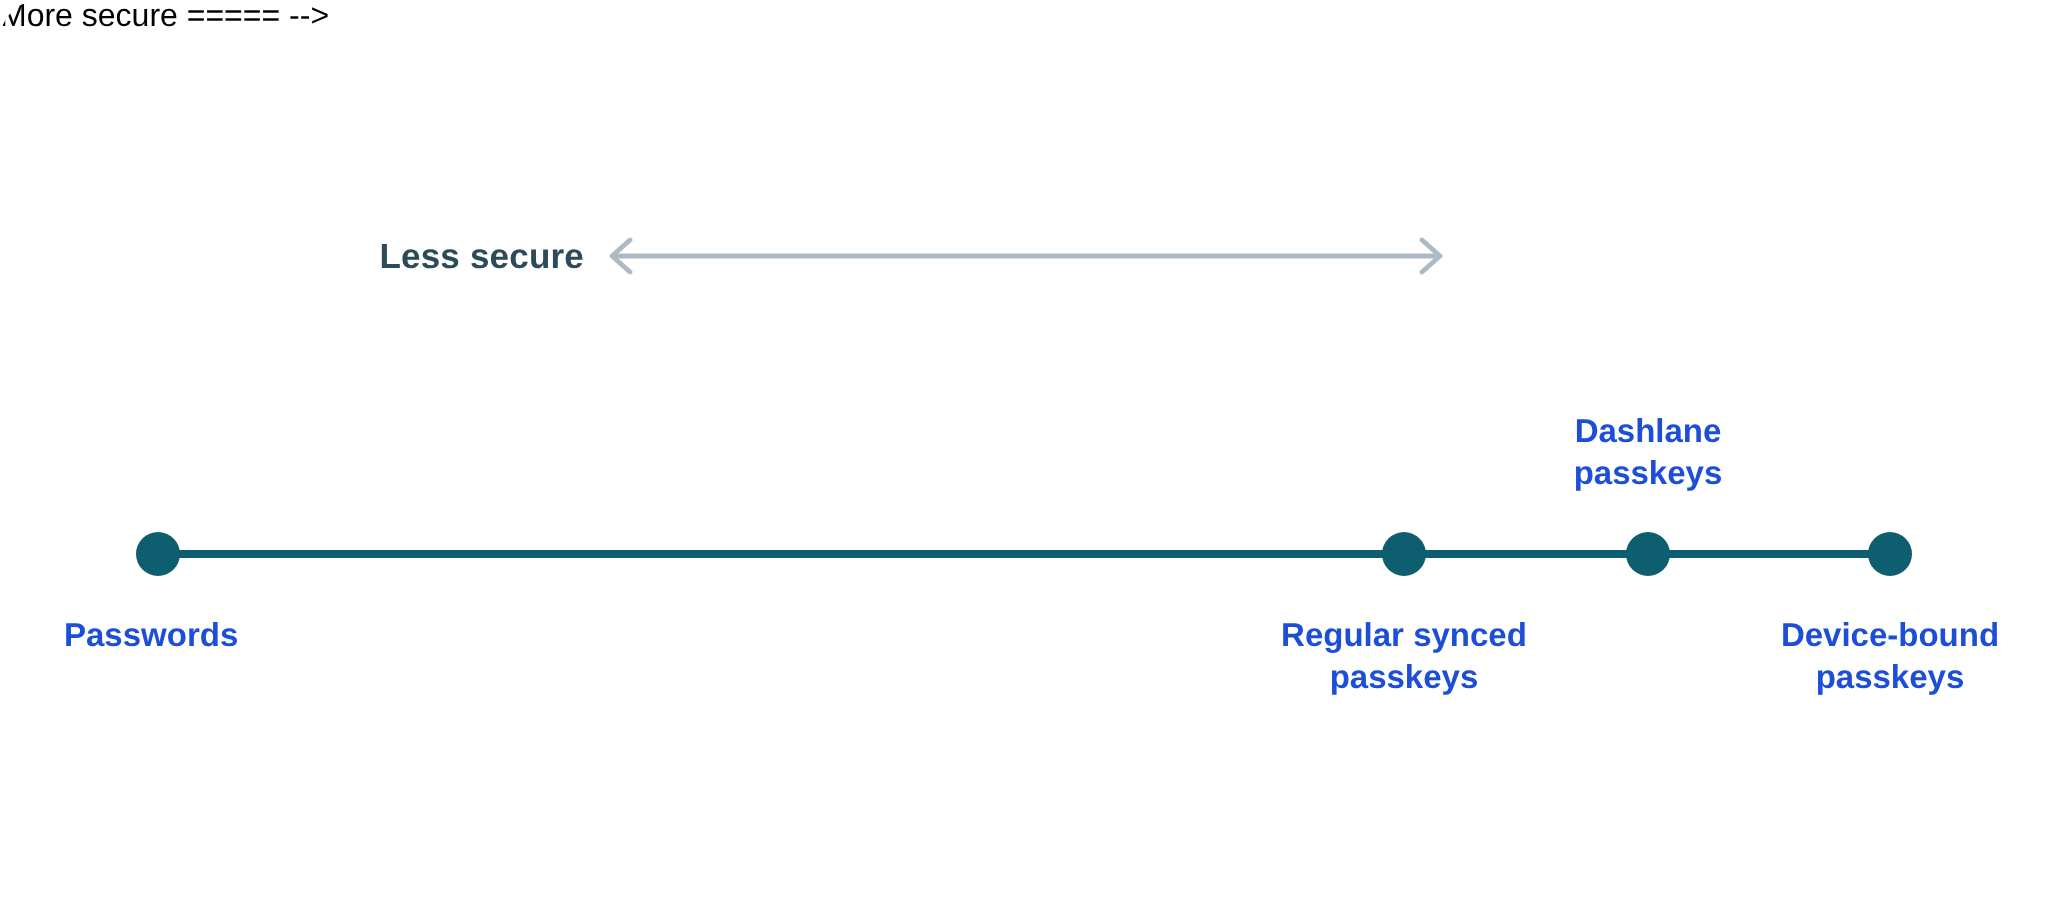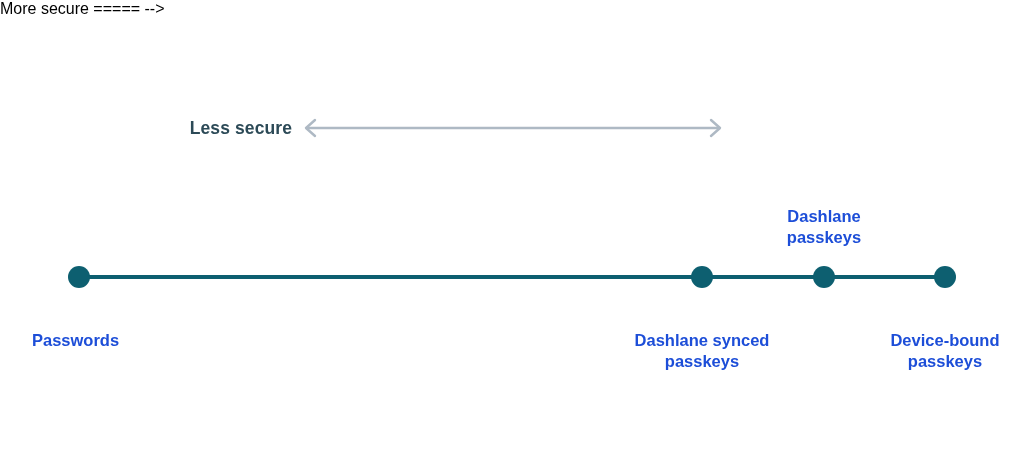--- a/index.html
+++ b/index.html
@@ -11,21 +11,21 @@
 
   body {
     font-family: "Liberation Sans", sans-serif;
   }
 
   .canvas {
     position: relative;
     width: 1024px;
     height: 453px;
     background: #ffffff;
-    border-radius: 4px;
+    border-radius: 20px;
     overflow: hidden;
     box-sizing: border-box;
   }
 
   
 
   .arrow-row {
     position: absolute;
     left: 0;
     top: 113px;
@@ -95,21 +95,20 @@
     position: absolute;
     font-size: 16.5px;
     font-weight: 600;
     color: #1d4ed8;
     line-height: 21px;
     white-space: pre-line;
   }
 
   .node-label.below {
     top: 308px;
-    margin-top: 22px;
   }
 
   .node-label.above {
     top: 206px;
   }
 
   .node-label.centered {
     width: 220px;
     margin-left: -110px;
     text-align: center;
@@ -141,21 +140,21 @@
 
   
   <div class="spectrum">
 
     <div class="spectrum-line"></div>
 
     <div class="node" style="left:79px"></div>
     <div class="node-label below left-aligned" style="left:79px">Passwords</div>
 
     <div class="node" style="left:702px"></div>
-    <div class="node-label below centered" style="left:702px">Dashlane synced
+    <div class="node-label below centered" style="left:702px">Regular synced
 passkeys</div>
 
     <div class="node" style="left:824px"></div>
     <div class="node-label above centered" style="left:824px">Dashlane
 passkeys</div>
 
     <div class="node" style="left:945px"></div>
     <div class="node-label below centered" style="left:945px">Device-bound
 passkeys</div>
 

